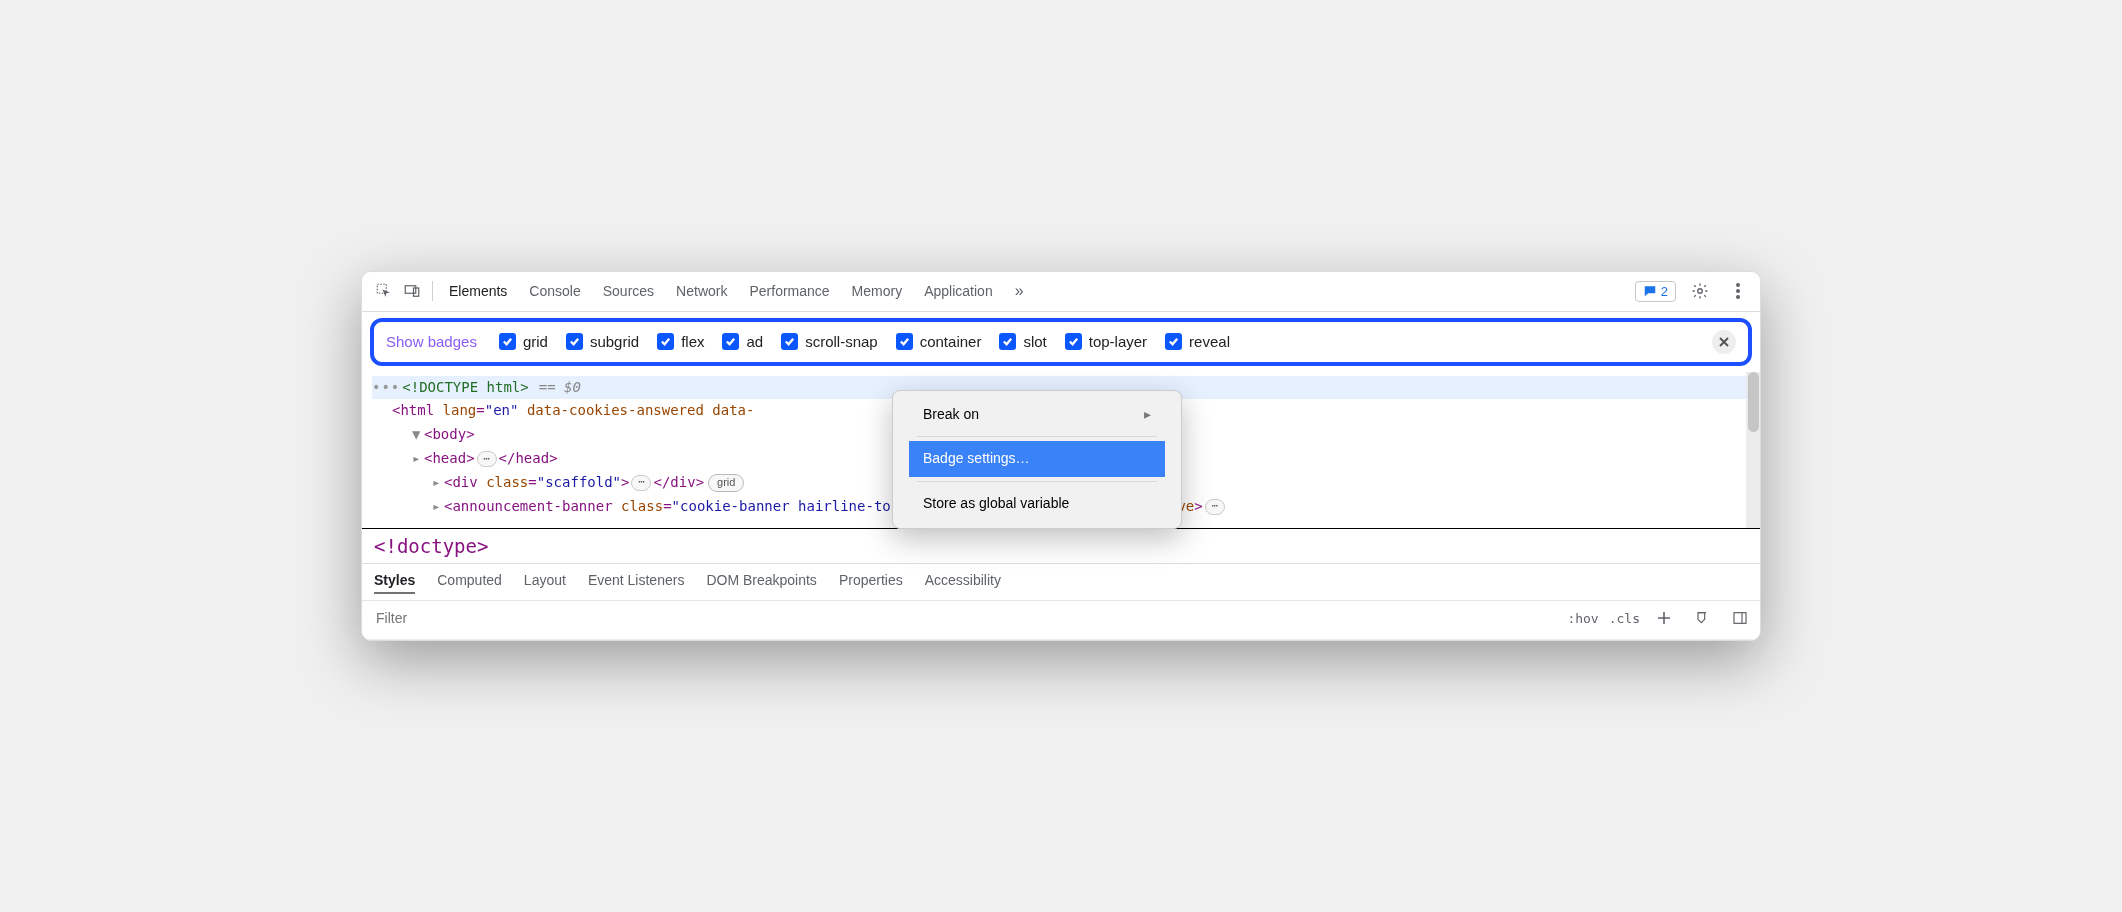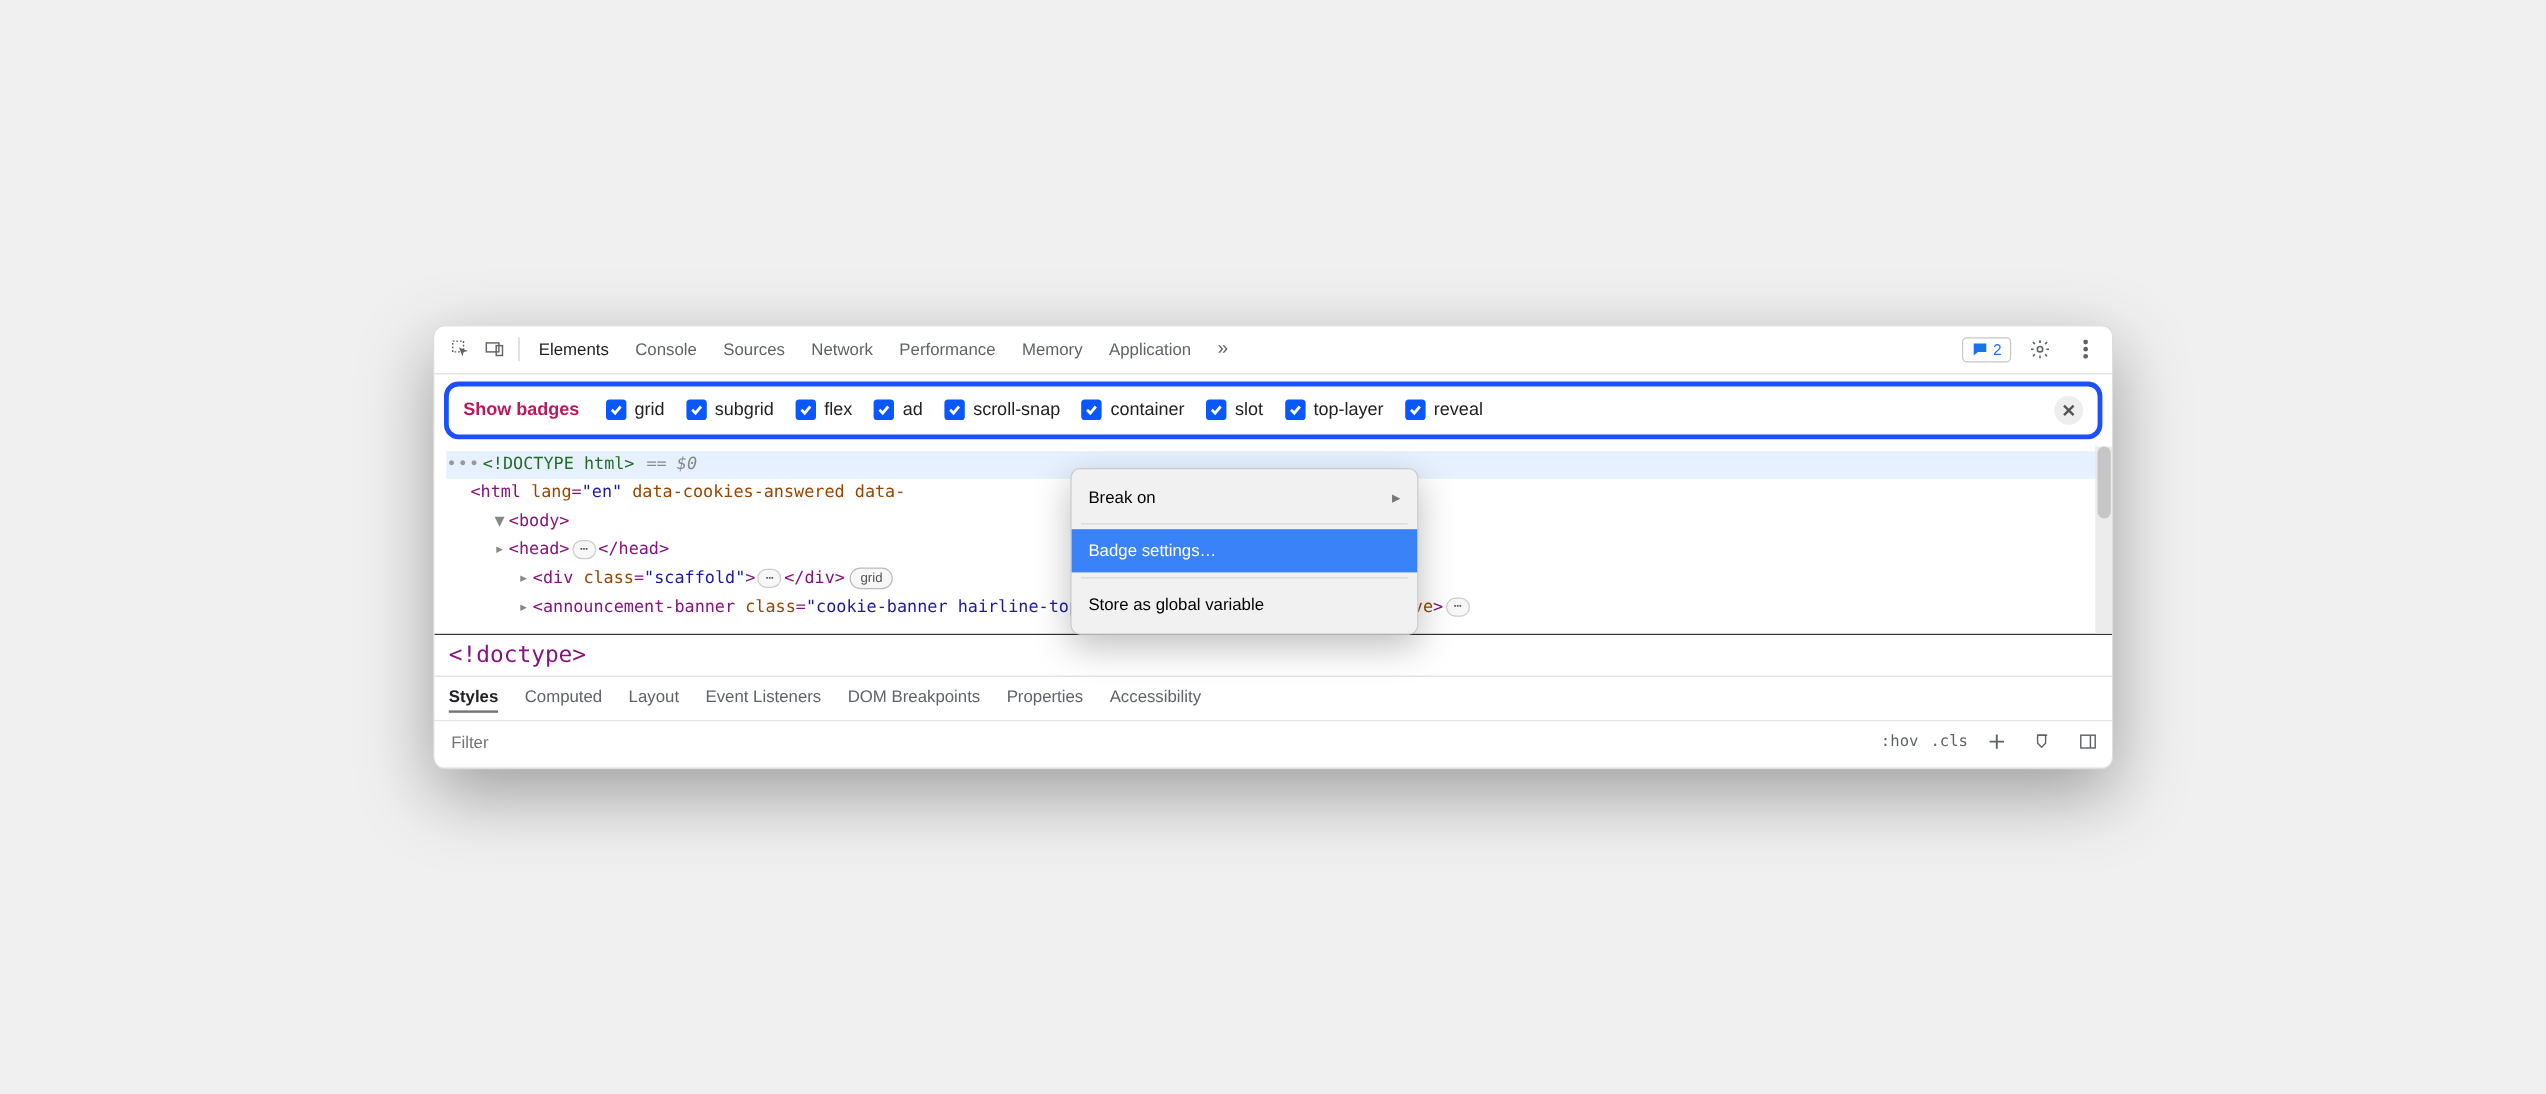--- a/index.html
+++ b/index.html
@@ -61,21 +61,21 @@
     border: 1px solid #c7c7c7; border-radius: 4px; padding: 2px 7px;
     color: #1a73e8; font-size: 13px; cursor: pointer;
   }
   .msg-badge svg { fill: #1a73e8; }
   .badge-bar-wrap {
     border: 4px solid #1b4fff; border-radius: 12px;
     margin: 6px 8px 6px 8px; padding: 8px 12px;
     display: flex; align-items: center; gap: 18px;
     font-size: 15px;
   }
-  .badge-label { font-weight: 700; color: #be185d; margin-right: 4px; }
+  .badge-label { font-weight: 400; color: #8b5cf6; margin-right: 4px; }
   .badge-item { display: flex; align-items: center; gap: 7px; color: #222; }
   .chk {
     width: 17px; height: 17px; background: #0b57ff; border-radius: 3px;
     display: flex; align-items: center; justify-content: center;
     cursor: pointer;
   }
   .chk svg { stroke: #fff; stroke-width: 2.5; fill: none; }
   .close-badges {
     margin-left: auto;
     width: 24px; height: 24px; border-radius: 50%; background: #eee;
@@ -114,21 +114,21 @@
     border: 1px solid #bbb; border-radius: 10px;
     height: 18px; font-size: 11px; color: #555; background:#f7f7f7;
     padding: 0 8px; vertical-align: middle; font-family: -apple-system, sans-serif;
     margin-left: 4px;
   }
   .context-menu {
     position: absolute; top: 18px; left: 530px;
     width: 290px; background: #f1f1f1;
     border: 1px solid #ccc; border-radius: 8px;
     box-shadow: 0 10px 30px rgba(0,0,0,0.25);
-    padding: 6px 0;
+    padding: 6px 16px;
     font-family: -apple-system, sans-serif; font-size: 14px;
     z-index: 100;
   }
   .cm-item {
     padding: 6px 14px; display: flex; justify-content: space-between;
     align-items: center; cursor: pointer;
   }
   .cm-item.active { background: #3a82f7; color: #fff; }
   .cm-sep { height: 1px; background: #d8d8d8; margin: 4px 8px; }
   .cm-arrow { color: #777; }

